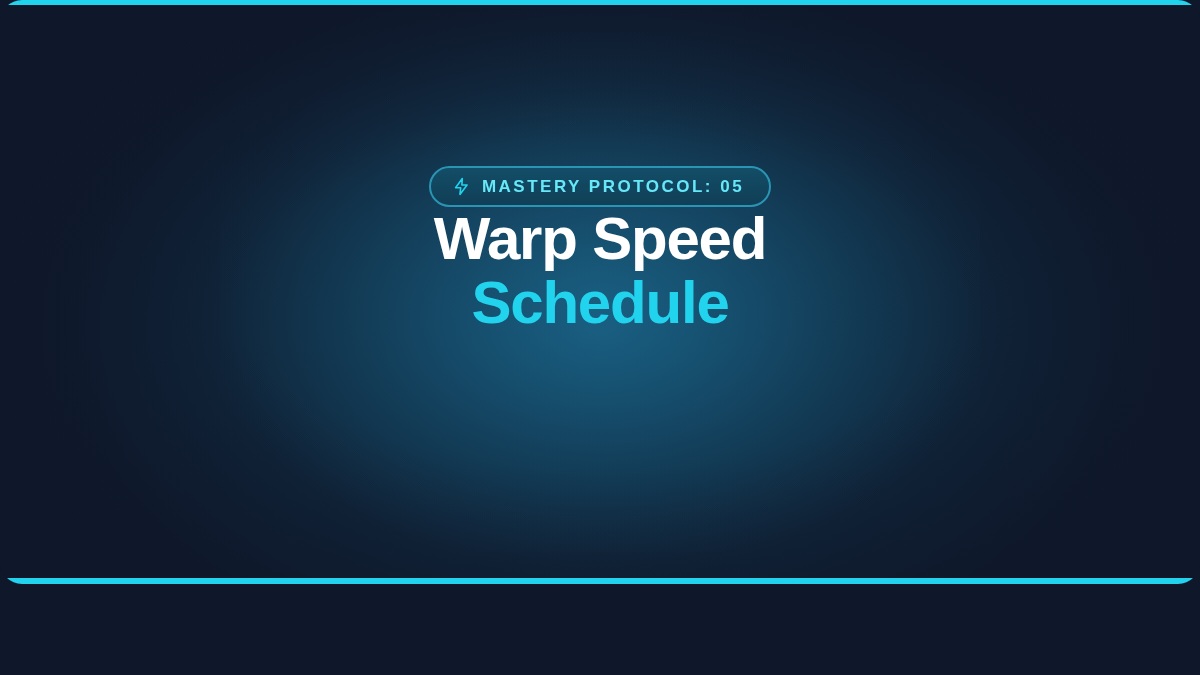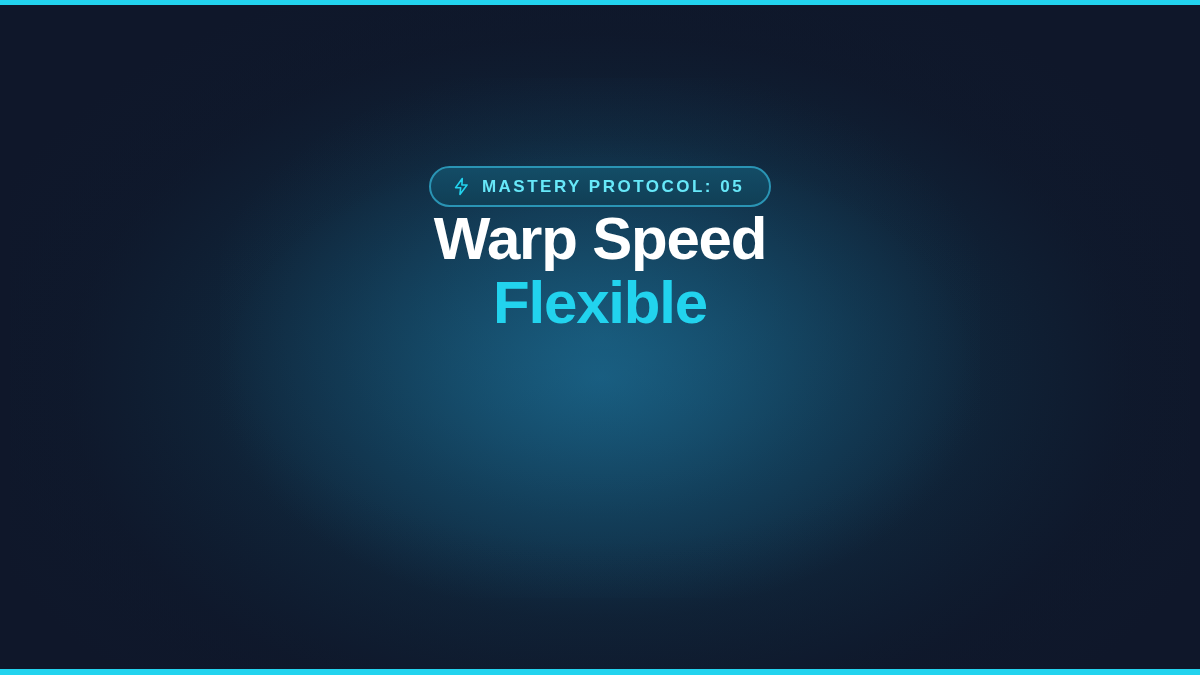--- a/index.html
+++ b/index.html
@@ -11,23 +11,24 @@
   }
 
   body {
     font-family: "Liberation Sans", sans-serif;
     background: #0f172a;
   }
 
   #slide {
     position: relative;
     width: 1200px;
-    height: 675px;
+    height: 584px;
     background: #0f172a;
     overflow: hidden;
+    border-radius: 22px;
   }
 
   
   .glow-primary {
     position: absolute;
     left: 50%;
     top: 56%;
     width: 1180px;
     height: 760px;
     transform: translate(-50%, -50%);
@@ -159,18 +160,18 @@
       <span class="badge-icon">
         <svg viewBox="0 0 24 24" fill="none" stroke="#22d3ee" stroke-width="2" stroke-linecap="round" stroke-linejoin="round">
           <path d="M13 2 L4.5 13.5 H11 L10 22 L19 10 H12.5 Z"></path>
         </svg>
       </span>
       <span class="badge-label">MASTERY PROTOCOL: 05</span>
     </div>
 
     <h1 class="headline">
       <span class="headline-line-1">Warp Speed</span>
-      <span class="headline-line-2">Flexible</span>
+      <span class="headline-line-2">Schedule</span>
     </h1>
 
 
   </div>
 </div>
 
 </body></html>

